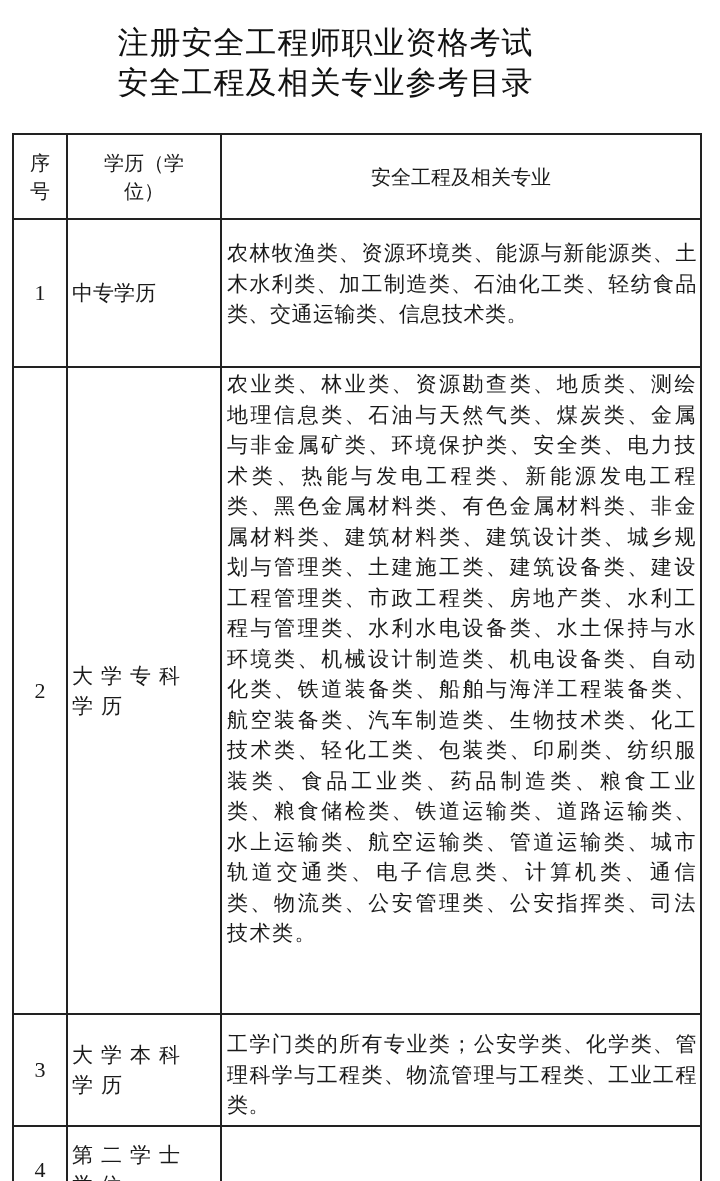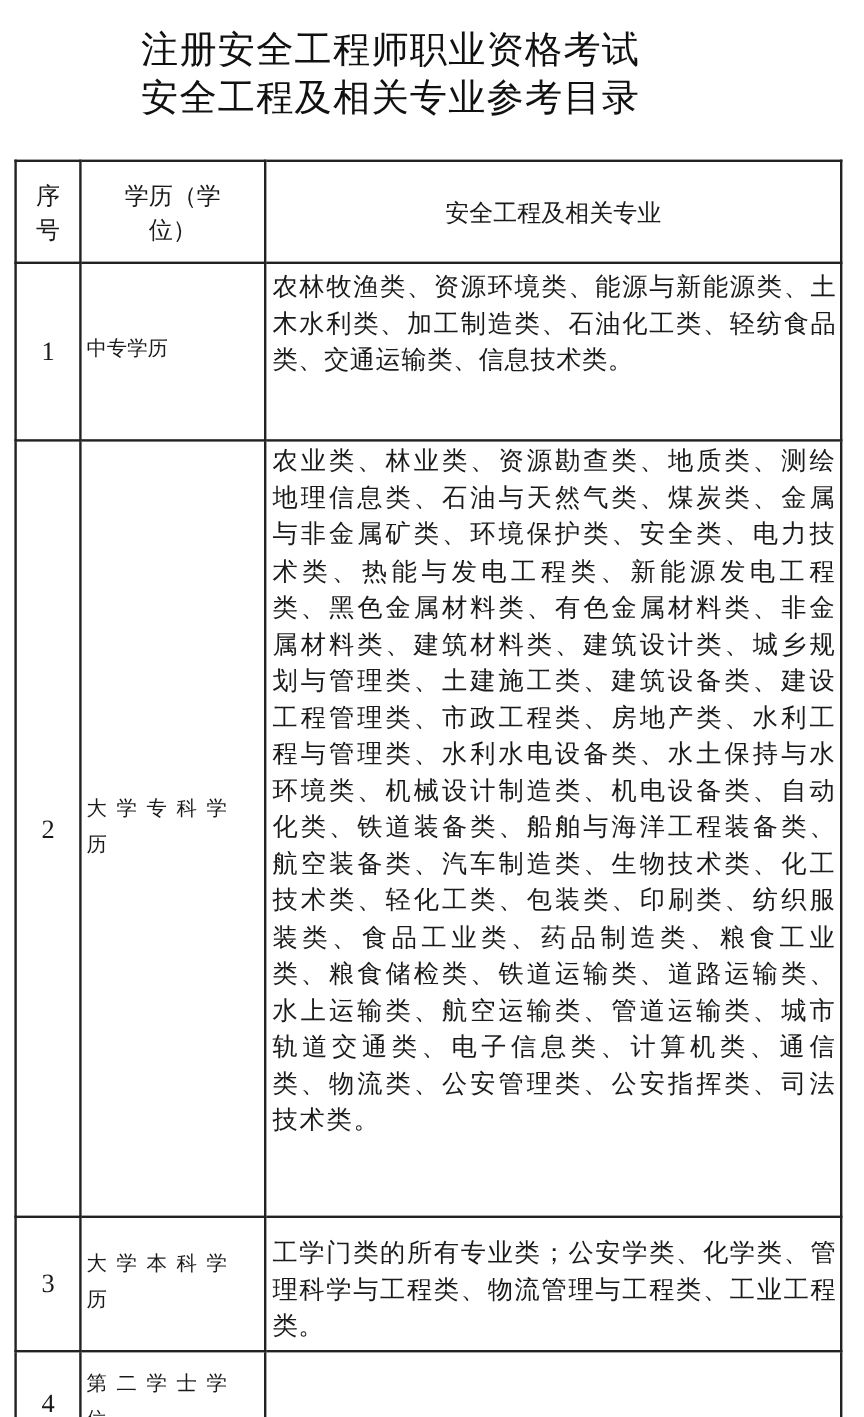--- a/index.html
+++ b/index.html
@@ -9,26 +9,26 @@
            font-size: 31px; line-height: 40px; letter-spacing: 1px; color: #111; }
   .t1 { top: 22px; }
   .t2 { top: 62px; }
   table { position: absolute; left: 12px; top: 133px; width: 688px;
           border-collapse: collapse; table-layout: fixed; }
   td, th { border: 2px solid #222; padding: 11px; vertical-align: middle; font-weight: normal; }
   col.c1 { width: 54px; } col.c2 { width: 154px; } col.c3 { width: 480px; }
   .hdr th { height: 61px; font-size: 20px; line-height: 28px; text-align: center; }
   .hdr .h1 { padding: 0 8px; }
   .num { text-align: center; font-family: "Liberation Serif", "DejaVu Serif", serif; font-size: 22px; }
-  .edu { font-size: 17px; line-height: 30px; padding-left: 4px; letter-spacing: 0px; font-family: Liberation Mono, monospace; }
+  .edu { font-size: 21px; line-height: 30px; padding-left: 4px; letter-spacing: 0px; }
   .edu.wide { letter-spacing: 8px; }
   .major { font-size: 21px; line-height: 30.5px; padding: 2px 3px 4px 5px; text-align: justify;
            letter-spacing: 0.5px; vertical-align: top; }
   .r1 { height: 148px; } .r2 { height: 647px; } .r3 { height: 93px; } .r4 { height: 88px; }
-  .r1 .major { padding-top: 4px; }
+  .r1 .major { padding-top: 18px; }
   .r2 .major { padding-top: 1px; }
   .r3 .major { padding-top: 14px; }
 </style>
 </head>
 <body>
 
 <div class="title t1">注册安全工程师职业资格考试</div>
 <div class="title t2">安全工程及相关专业参考目录</div>
 
 <table>

